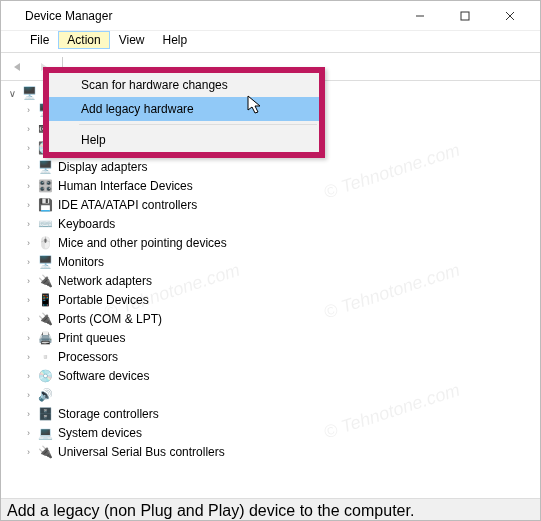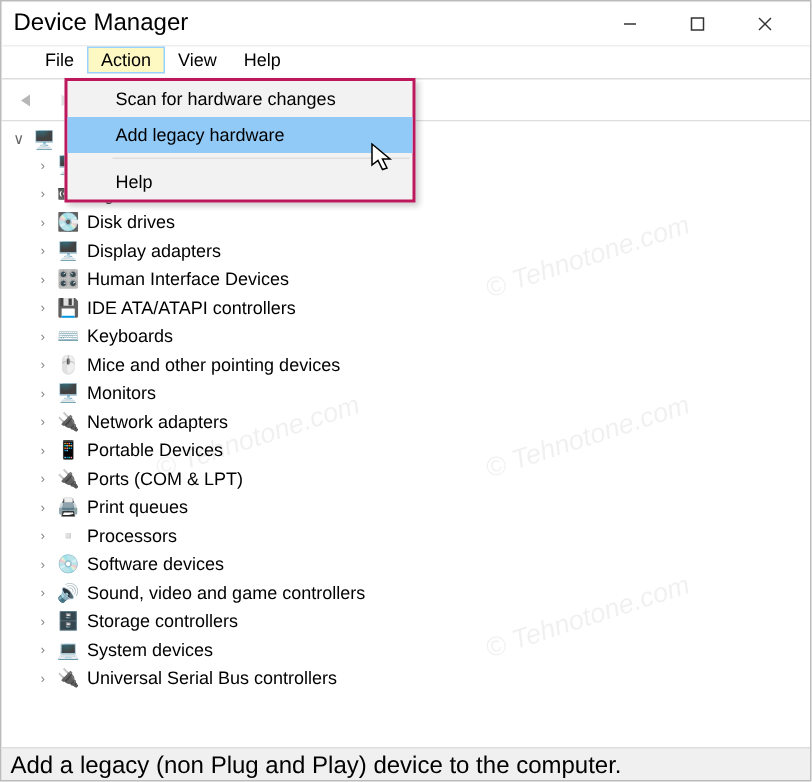--- a/index.html
+++ b/index.html
@@ -1,34 +1,34 @@
 <!DOCTYPE html>
 <html><head>
 <meta charset="utf-8">
 <style>
 * { box-sizing: border-box; margin: 0; padding: 0; }
 body { font-family: "Segoe UI", Tahoma, sans-serif; font-size: 12px; background: #fff; color: #000; width: 541px; height: 521px; overflow: hidden; border: 1px solid #bbb; position: relative; }
 .titlebar { height: 30px; display: flex; align-items: center; padding: 0 8px; border-bottom: 1px solid #eee; }
-.titlebar .title { flex: 1; font-size: 16px; }
+.titlebar .title { flex: 1; font-size: 12px; margin-left: 16px; }
 .titlebar .controls { display: flex; gap: 0; }
 .titlebar .ctrl { width: 45px; height: 28px; display: flex; align-items: center; justify-content: center; color: #333; font-size: 14px; }
 .menubar { height: 22px; display: flex; align-items: flex-start; padding: 0 20px; border-bottom: 1px solid #ddd; }
 .menuitem { padding: 2px 9px; cursor: default; }
 .menuitem.active { background: #fef9c3; border: 1px solid #99d1ff; padding: 1px 8px; }
 .toolbar { height: 28px; display: flex; align-items: center; padding: 0 6px; border-bottom: 1px solid #ddd; gap: 4px; }
 .toolbar .sep { width: 1px; height: 20px; background: #ccc; margin: 0 3px; }
 .tbtn { width: 22px; height: 22px; display: flex; align-items: center; justify-content: center; opacity: 0.6; }
 .content { position: relative; height: 418px; overflow: hidden; background: #fff; }
 .tree { padding: 4px 0 0 6px; }
 .tree-root { display: flex; align-items: center; gap: 4px; padding: 1px 0; }
 .tree-root .exp { width: 11px; text-align: center; color: #666; font-size: 10px; display: inline-block; }
 .tree-item { display: flex; align-items: center; gap: 4px; padding: 1px 0 1px 16px; line-height: 17px; }
 .tree-item .chev { width: 11px; text-align: center; color: #888; font-size: 9px; display: inline-flex; justify-content: center; }
 .tree-item .icon { width: 16px; height: 16px; display: inline-flex; align-items: center; justify-content: center; font-size: 12px; }
-.dropdown { position: absolute; top: 51px; left: 42px; width: 234px; background: #f2f2f2; border: 2px solid #be185d; box-shadow: 2px 2px 4px rgba(0,0,0,0.2); z-index: 10; }
+.dropdown { position: absolute; top: 66px; left: 42px; width: 282px; background: #f2f2f2; border: 6px solid #be185d; box-shadow: 2px 2px 4px rgba(0,0,0,0.2); z-index: 10; }
 .dropdown .dd-item { padding: 5px 10px 5px 32px; position: relative; cursor: default; }
 .dropdown .dd-item.highlight { background: #91c9f7; }
 .dropdown .dd-sep { height: 1px; background: #ddd; margin: 3px 2px 3px 30px; }
 .statusbar { position: absolute; bottom: 0; left: 0; right: 0; height: 22px; border-top: 1px solid #ddd; padding: 3px 6px; font-size: 16px; background: #f0f0f0; }
 .cursor { position: absolute; top: 94px; left: 246px; z-index: 20; pointer-events: none; }
 .watermark { position: absolute; color: rgba(0,0,0,0.06); font-size: 18px; font-style: italic; transform: rotate(-18deg); pointer-events: none; }
 </style>
 </head>
 <body>
 
@@ -176,21 +176,20 @@
           <span>Processors</span>
         </div>
         <div class="tree-item">
           <span class="chev">›</span>
           <span class="icon">💿</span>
           <span>Software devices</span>
         </div>
         <div class="tree-item">
           <span class="chev">›</span>
           <span class="icon">🔊</span>
-          <span>Sound, video and game controllers</span>
         </div>
         <div class="tree-item">
           <span class="chev">›</span>
           <span class="icon">🗄️</span>
           <span>Storage controllers</span>
         </div>
         <div class="tree-item">
           <span class="chev">›</span>
           <span class="icon">💻</span>
           <span>System devices</span>

